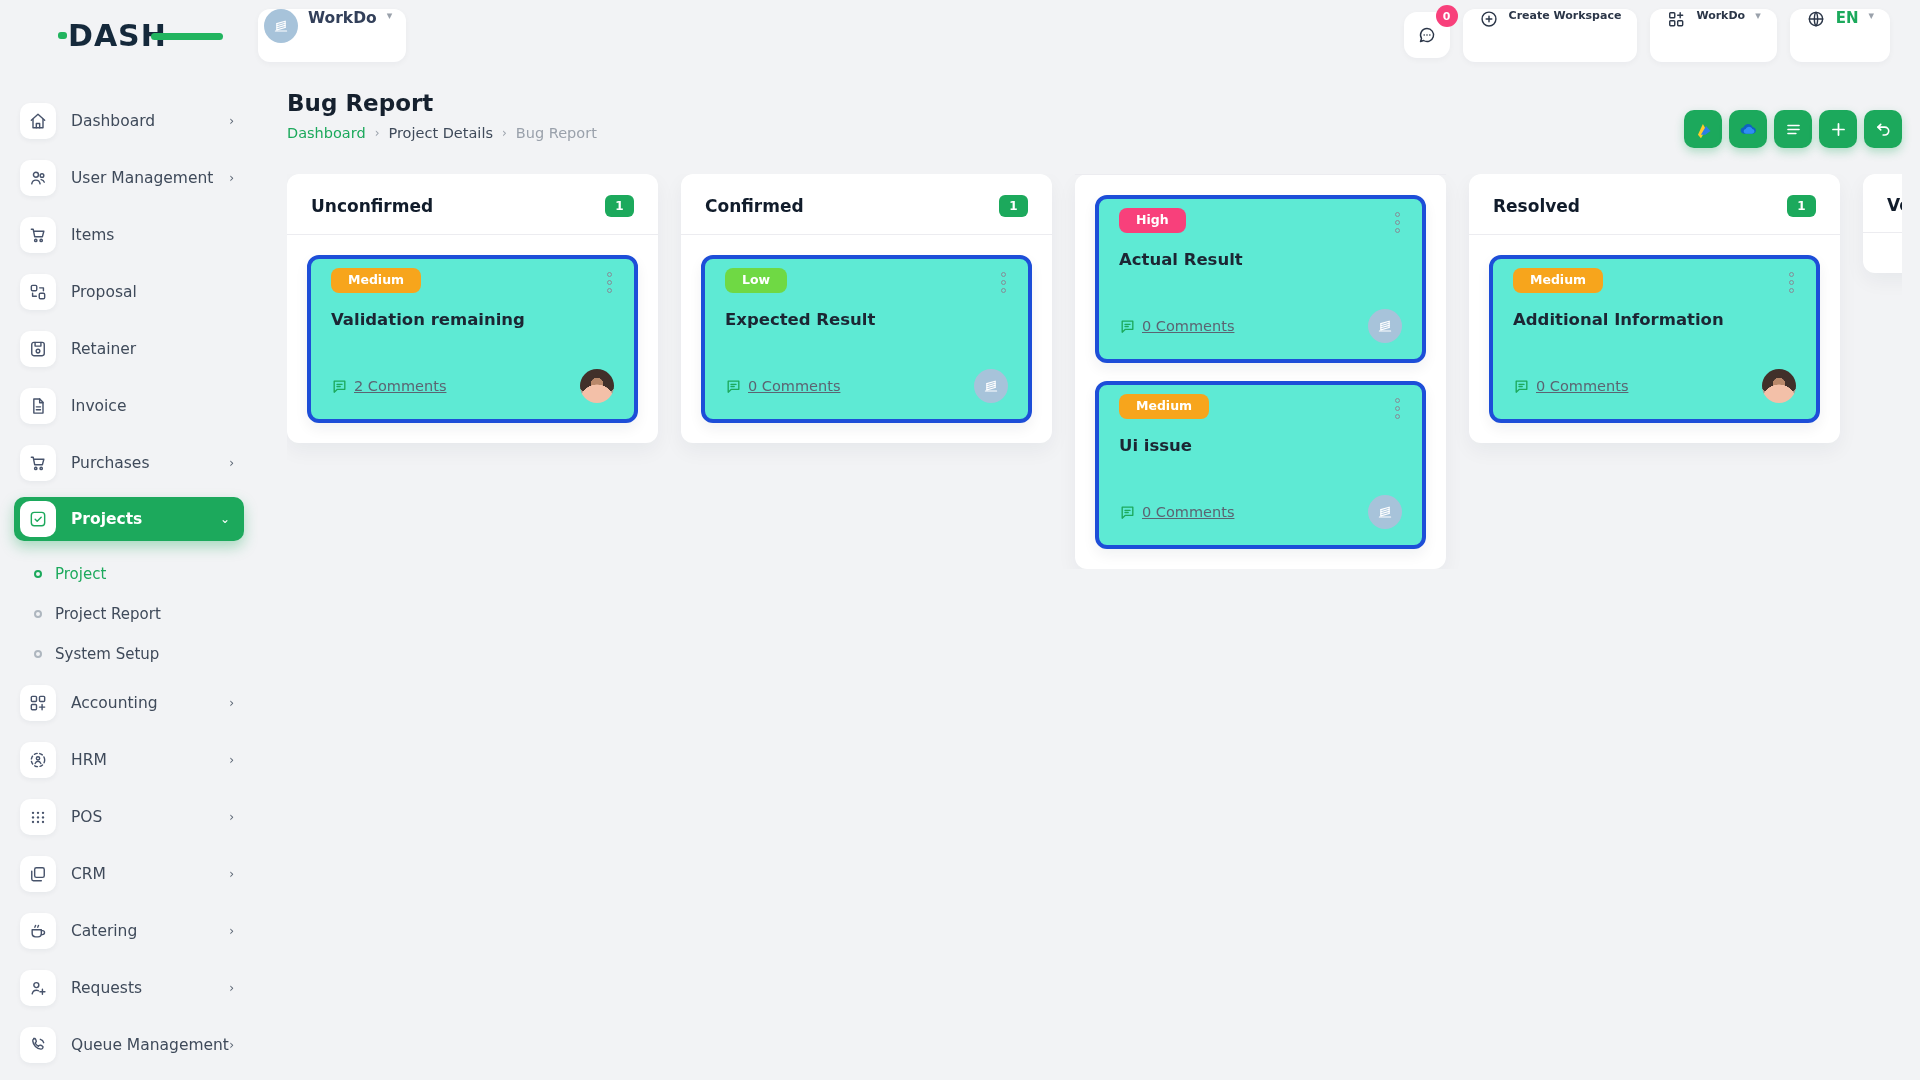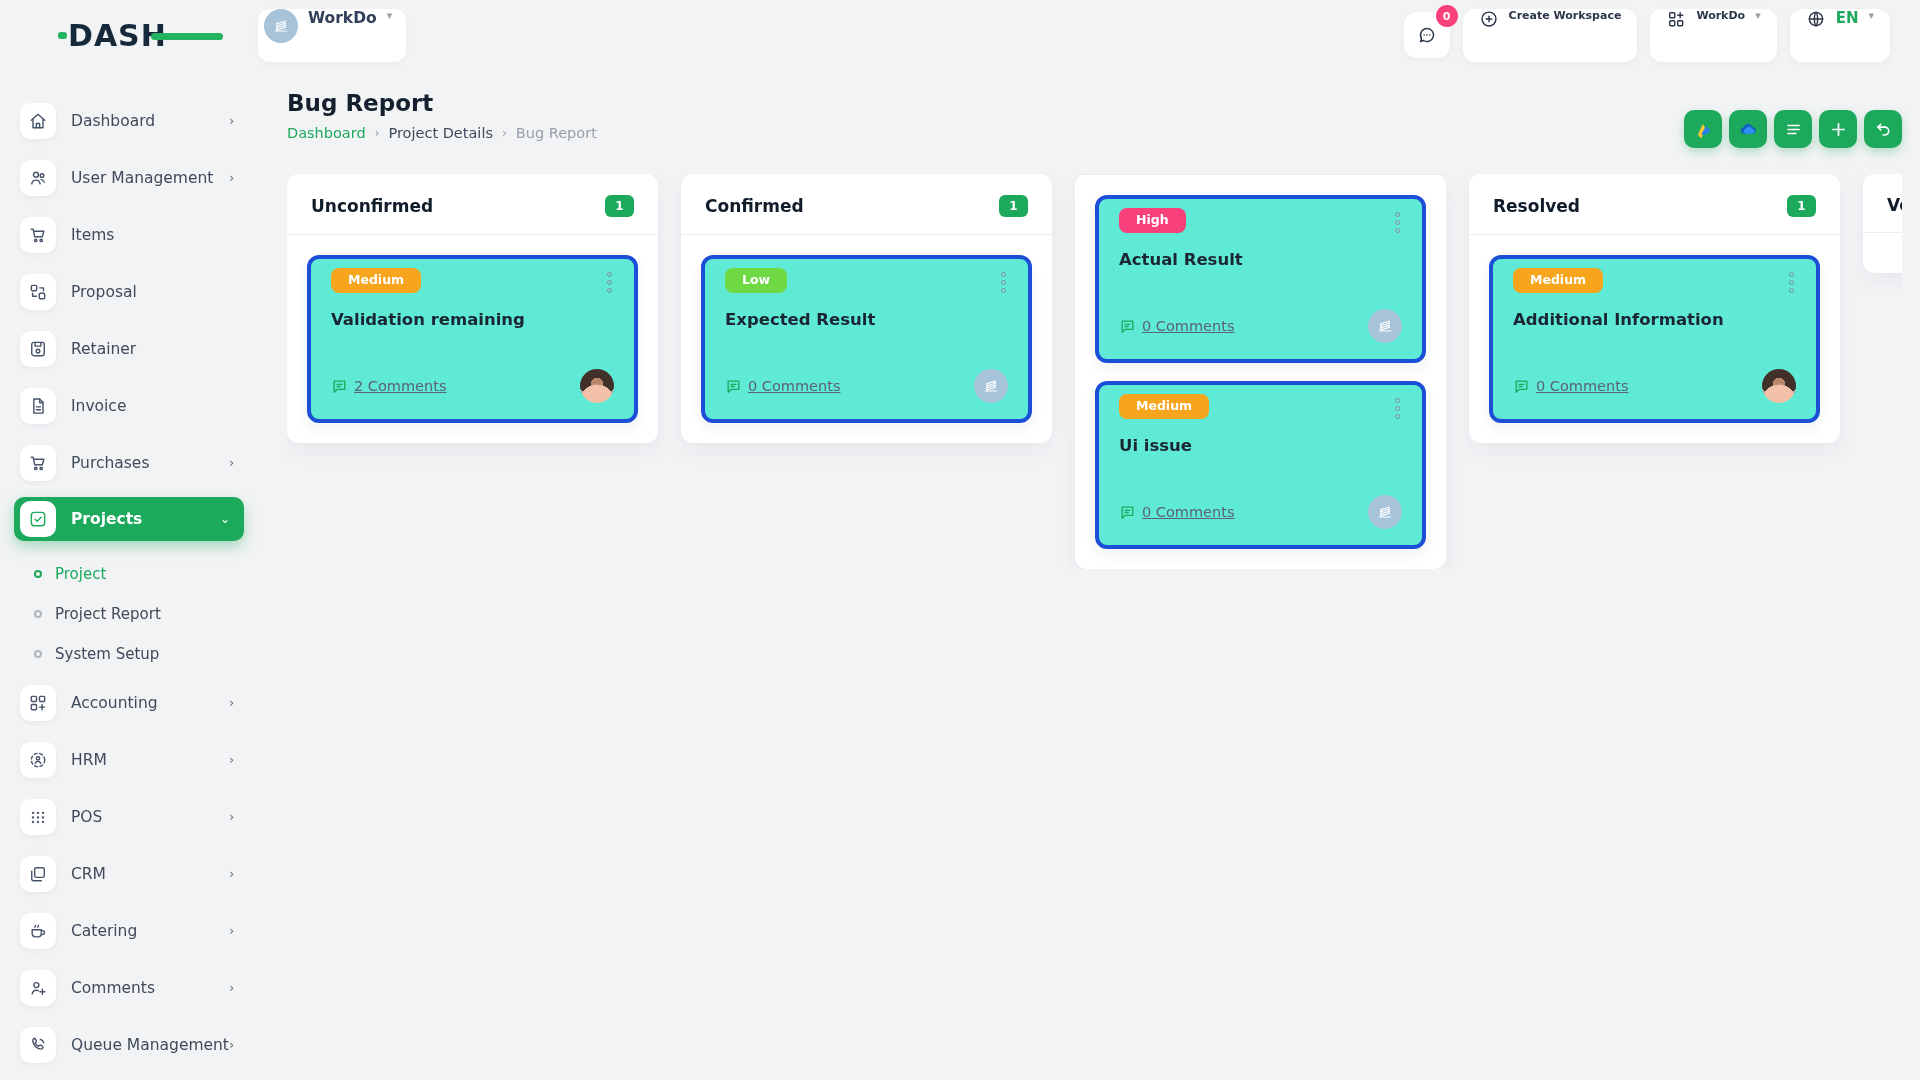--- a/index.html
+++ b/index.html
@@ -348,21 +348,21 @@
         <span class="side-chev">›</span>
       </div>
       <div class="side-item">
         <span class="side-ico">
           <svg width="20" height="20" viewBox="0 0 24 24" fill="none" stroke="currentColor" stroke-width="1.7" stroke-linecap="round" stroke-linejoin="round">
             <circle cx="10" cy="8.5" r="3"></circle>
             <path d="M5 19c.6-2.9 2.6-4.4 5-4.4.9 0 1.8.2 2.6.7"></path>
             <path d="M17.3 13.5v6M14.3 16.5h6"></path>
           </svg>
         </span>
-        <span class="side-label">Comments</span>
+        <span class="side-label">Requests</span>
         <span class="side-chev">›</span>
       </div>
       <div class="side-item">
         <span class="side-ico">
           <svg width="20" height="20" viewBox="0 0 24 24" fill="none" stroke="currentColor" stroke-width="1.7" stroke-linecap="round" stroke-linejoin="round">
             <path d="M6.8 4.2c.9-.4 1.9.1 2.3 1l.7 1.6c.3.7.1 1.5-.4 2l-.8.8c.8 1.7 2.2 3.1 3.9 3.9l.8-.8c.5-.5 1.3-.7 2-.4l1.6.7c.9.4 1.4 1.4 1 2.3-.4 1-1.3 1.7-2.4 1.6-4.9-.4-9.4-4.9-9.8-9.8-.1-1.1.6-2 1.6-2.4z"></path>
             <path d="M14.8 5.2c2 .5 3.5 2 4 4"></path>
           </svg>
         </span>
         <span class="side-label">Queue Management</span>

